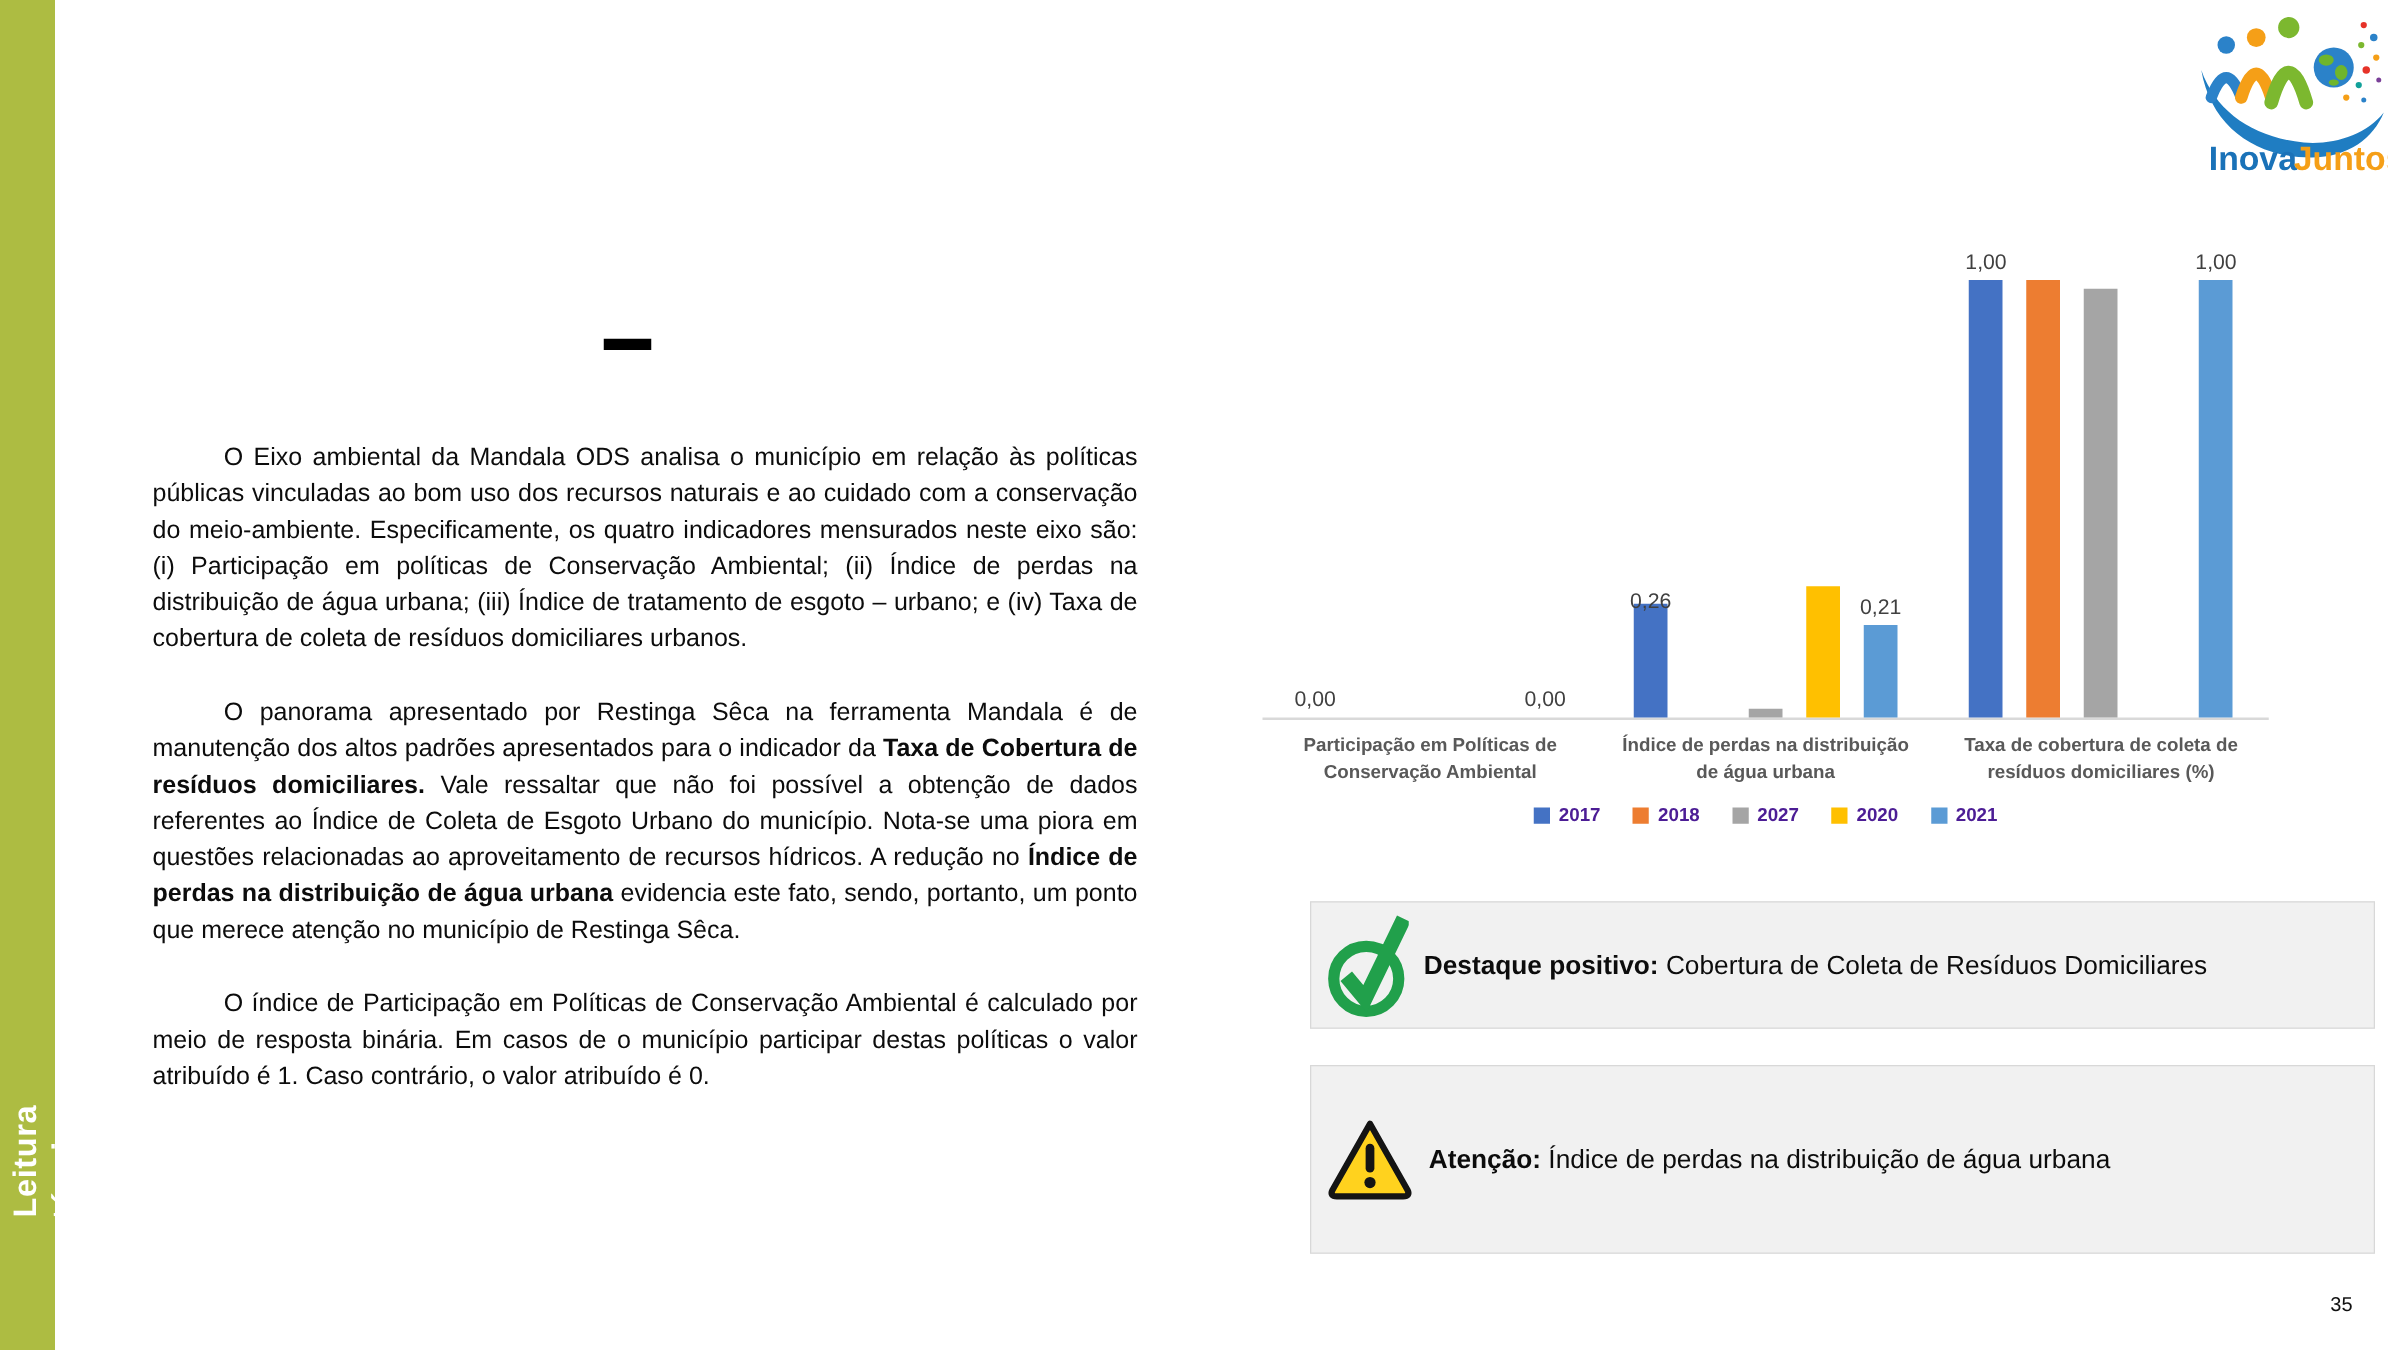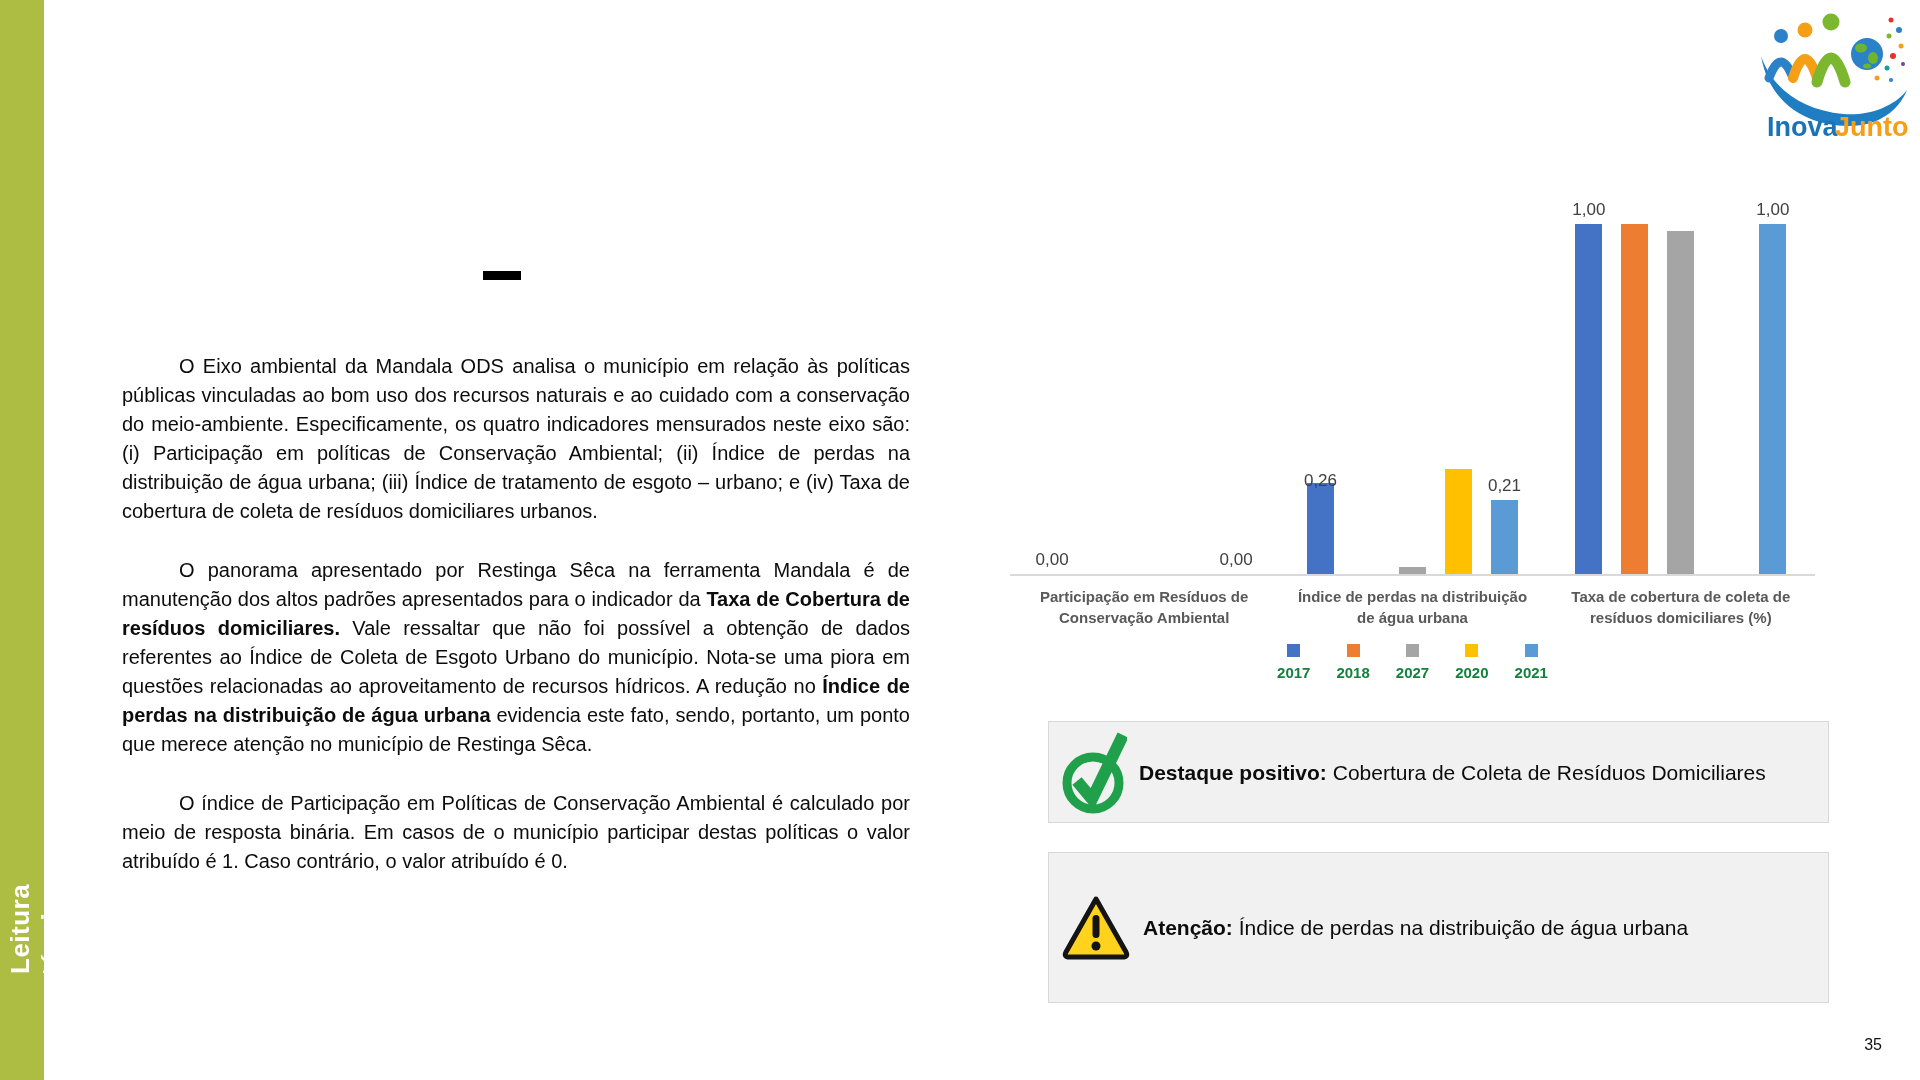--- a/index.html
+++ b/index.html
@@ -40,26 +40,26 @@
   .bar   { width:27px; }
   .dlabel{
     position:absolute; left:50%; transform:translateX(-50%);
     font-size:17px; color:#404040; white-space:nowrap;
   }
   .cats  { display:flex; margin-top:10px; }
   .cat   { flex:1; text-align:center; font-weight:bold; color:#595959;
            font-size:15px; line-height:21px; padding:0 10px; }
   .legend{ display:flex; justify-content:center; gap:26px; margin-top:16px; }
   .litem { display:flex; align-items:center; gap:7px; font-weight:bold;
-           color:#15803d; font-size:15px;flex-direction:column; }
+           color:#4c1d95; font-size:15px; }
   .swatch{ width:13px; height:13px; display:inline-block; }
 
   
   .box {
-    position:absolute; left:1048px; width:781px;
+    position:absolute; left:1048px; width:852px;
     background:#f1f1f1; border:1px solid #d8d8d8;
     display:flex; align-items:center; padding:0 18px 0 12px;
   }
   .box.positive { top:721px; height:102px; }
   .box.warning  { top:852px; height:151px; }
   .box .icon-wrap { flex:0 0 62px; display:flex; justify-content:center; margin-right:12px; }
   .box-text { flex:1; font-size:21px; line-height:31px; text-align:justify; color:#0c0c0c; }
   .box-text b { font-weight:bold; }
 
   
@@ -139,21 +139,21 @@
           <div class="slot">
             <div class="bar" style="height: 0px; background: rgb(255, 192, 0);"></div>
           </div>
           <div class="slot">
             <div class="bar" style="height: 350px; background: rgb(91, 155, 213);"></div>
             <div class="dlabel" style="bottom: 354px;">1,00</div>
           </div>
         </div>
       </div>
     <div class="cats">
-        <div class="cat">Participação em Resíduos de Conservação Ambiental</div>
+        <div class="cat">Participação em Políticas de Conservação Ambiental</div>
         <div class="cat">Índice de perdas na distribuição de água urbana</div>
         <div class="cat">Taxa de cobertura de coleta de resíduos domiciliares (%)</div>
       </div>
     <div class="legend">
         <div class="litem">
           <span class="swatch" style="background: rgb(68, 114, 196);"></span>
           <span>2017</span>
         </div>
         <div class="litem">
           <span class="swatch" style="background: rgb(237, 125, 49);"></span>

